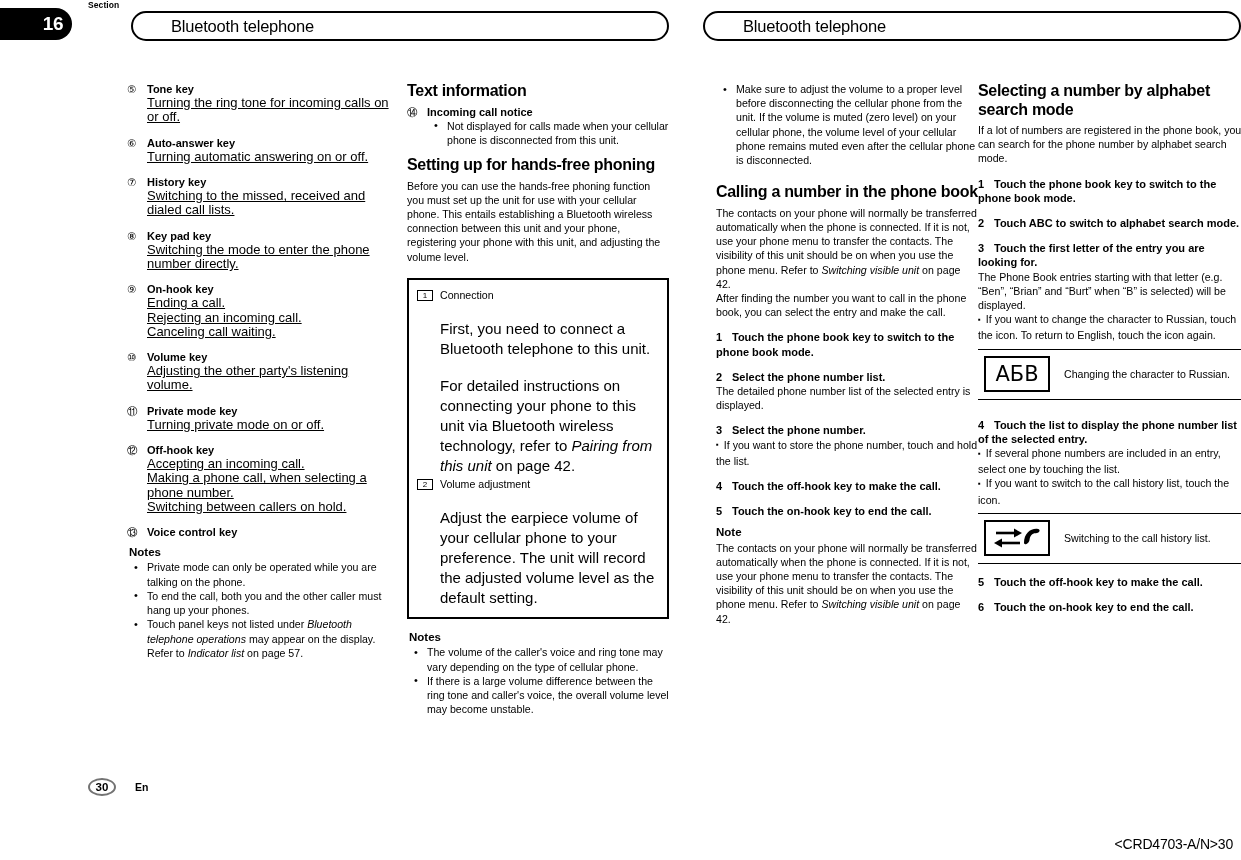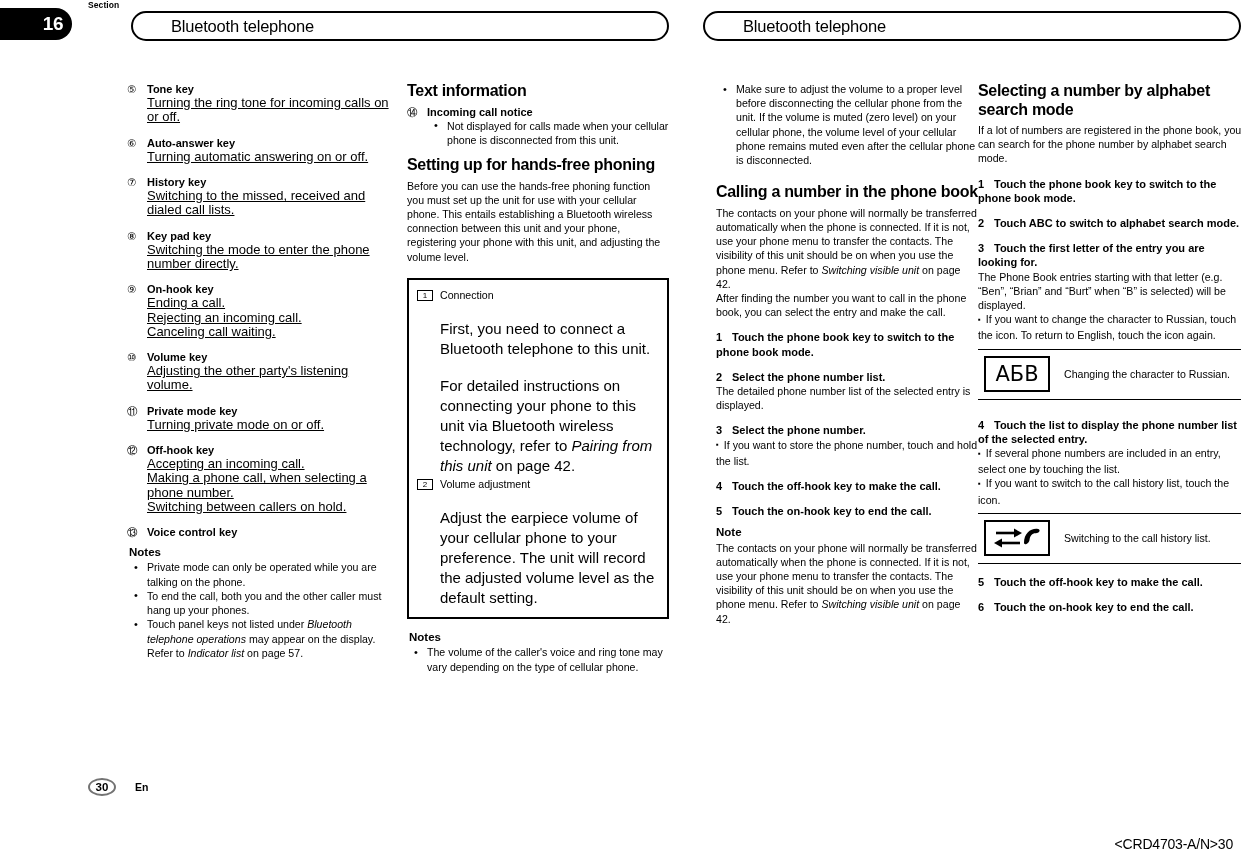--- a/index.html
+++ b/index.html
@@ -276,20 +276,21 @@
       <div class="fb-text">Volume adjustment</div>
     </div>
     <div class="fb-sub">Adjust the earpiece volume of your cellular phone to your preference. The unit will record the adjusted volume level as the default setting.</div>
   </div>
 
   <div class="spacer-sm"></div>
 
   <div class="notes-head">Notes</div>
   <ul class="bl">
     <li>The volume of the caller's voice and ring tone may vary depending on the type of cellular phone.</li>
+    <li>If there is a large volume difference between the ring tone and caller's voice, the overall volume level may become unstable.</li>
   </ul>
 </div>
 
 <div class="col col3">
   <ul class="bl">
     <li>Make sure to adjust the volume to a proper level before disconnecting the cellular phone from the unit. If the volume is muted (zero level) on your cellular phone, the volume level of your cellular phone remains muted even after the cellular phone is disconnected.</li>
   </ul>
 
   <div class="spacer-md"></div>
 

